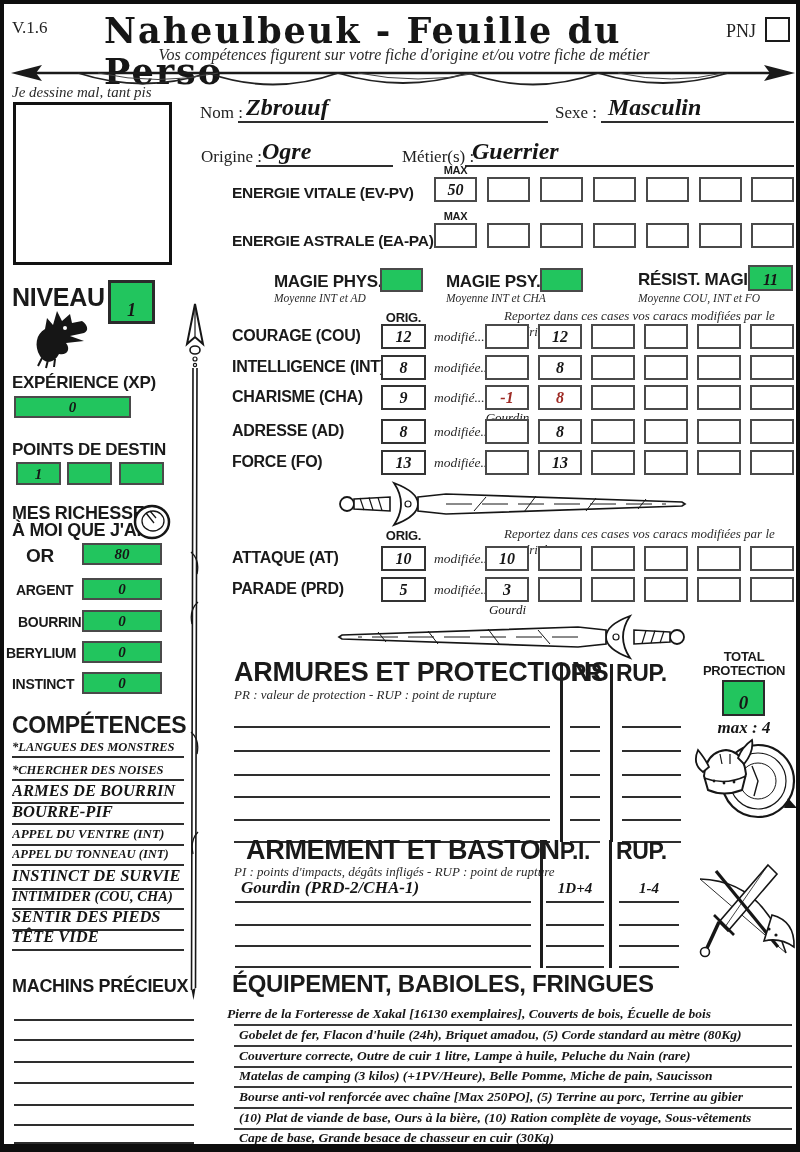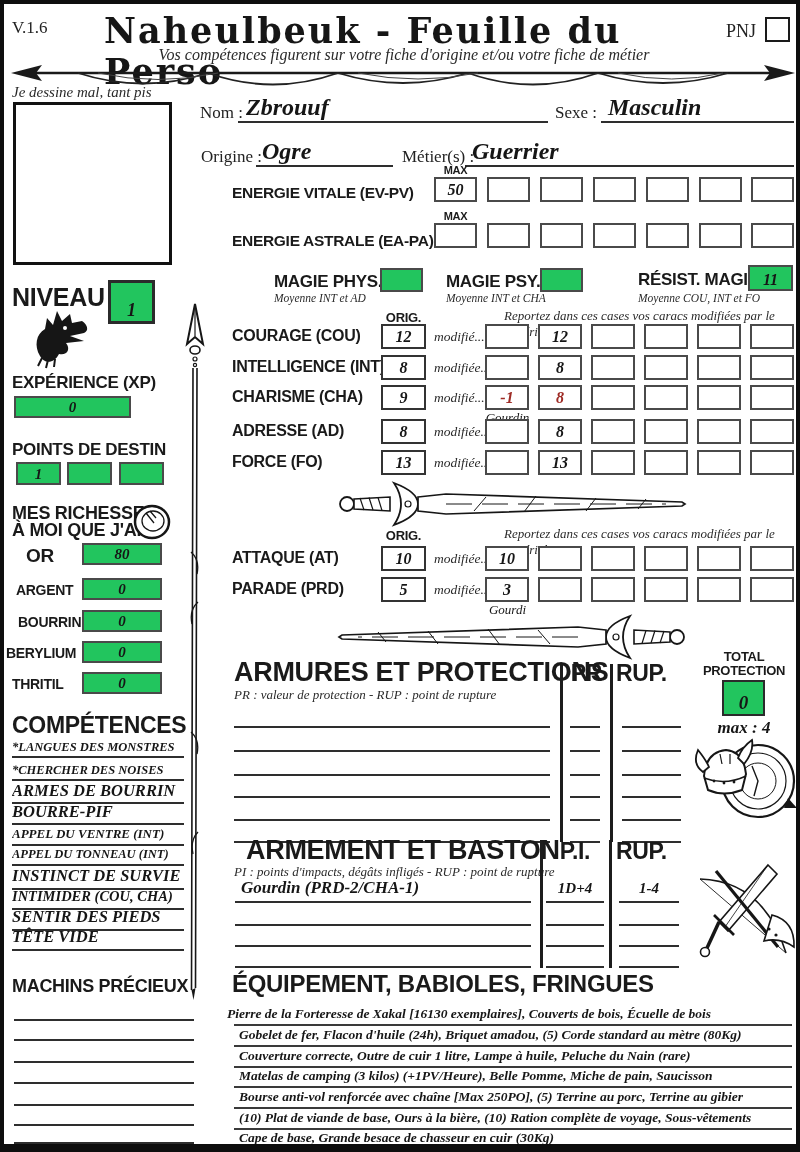--- a/index.html
+++ b/index.html
@@ -96,21 +96,21 @@
       <span class="hw" style="font-size:15px;">0</span>
     </div>
   <div class="abs hd" style="left:14px;top:610px;font-size:14px;">BOURRIN</div>
   <div class="box" style="left:78px;top:606px;width:80px;height:22px;">
       <span class="hw" style="font-size:15px;">0</span>
     </div>
   <div class="abs hd" style="left:2px;top:641px;font-size:14px;">BERYLIUM</div>
   <div class="box" style="left:78px;top:637px;width:80px;height:22px;">
       <span class="hw" style="font-size:15px;">0</span>
     </div>
-  <div class="abs hd" style="left:8px;top:672px;font-size:14px;">THRITIL</div>
+  <div class="abs hd" style="left:8px;top:672px;font-size:14px;">INSTINCT</div>
   <div class="box" style="left:78px;top:668px;width:80px;height:22px;">
       <span class="hw" style="font-size:15px;">0</span>
     </div>
 
   <div class="abs hd" style="left:8px;top:708px;font-size:23px;">COMPÉTENCES</div>
   <div class="cmpt" style="top:736px;height:16px;font-size:12.5px;">*LANGUES DES MONSTRES</div>
   <div class="cmpt" style="top:759px;height:16px;font-size:12.5px;">*CHERCHER DES NOISES</div>
   <div class="cmpt" style="top:798px;height:21px;font-size:16.5px;">BOURRE-PIF</div>
   <div class="cmpt" style="top:777px;height:21px;font-size:16.5px;">ARMES DE BOURRIN</div>
   <div class="cmpt" style="top:822px;height:18px;font-size:13px;">APPEL DU VENTRE (INT)</div>

